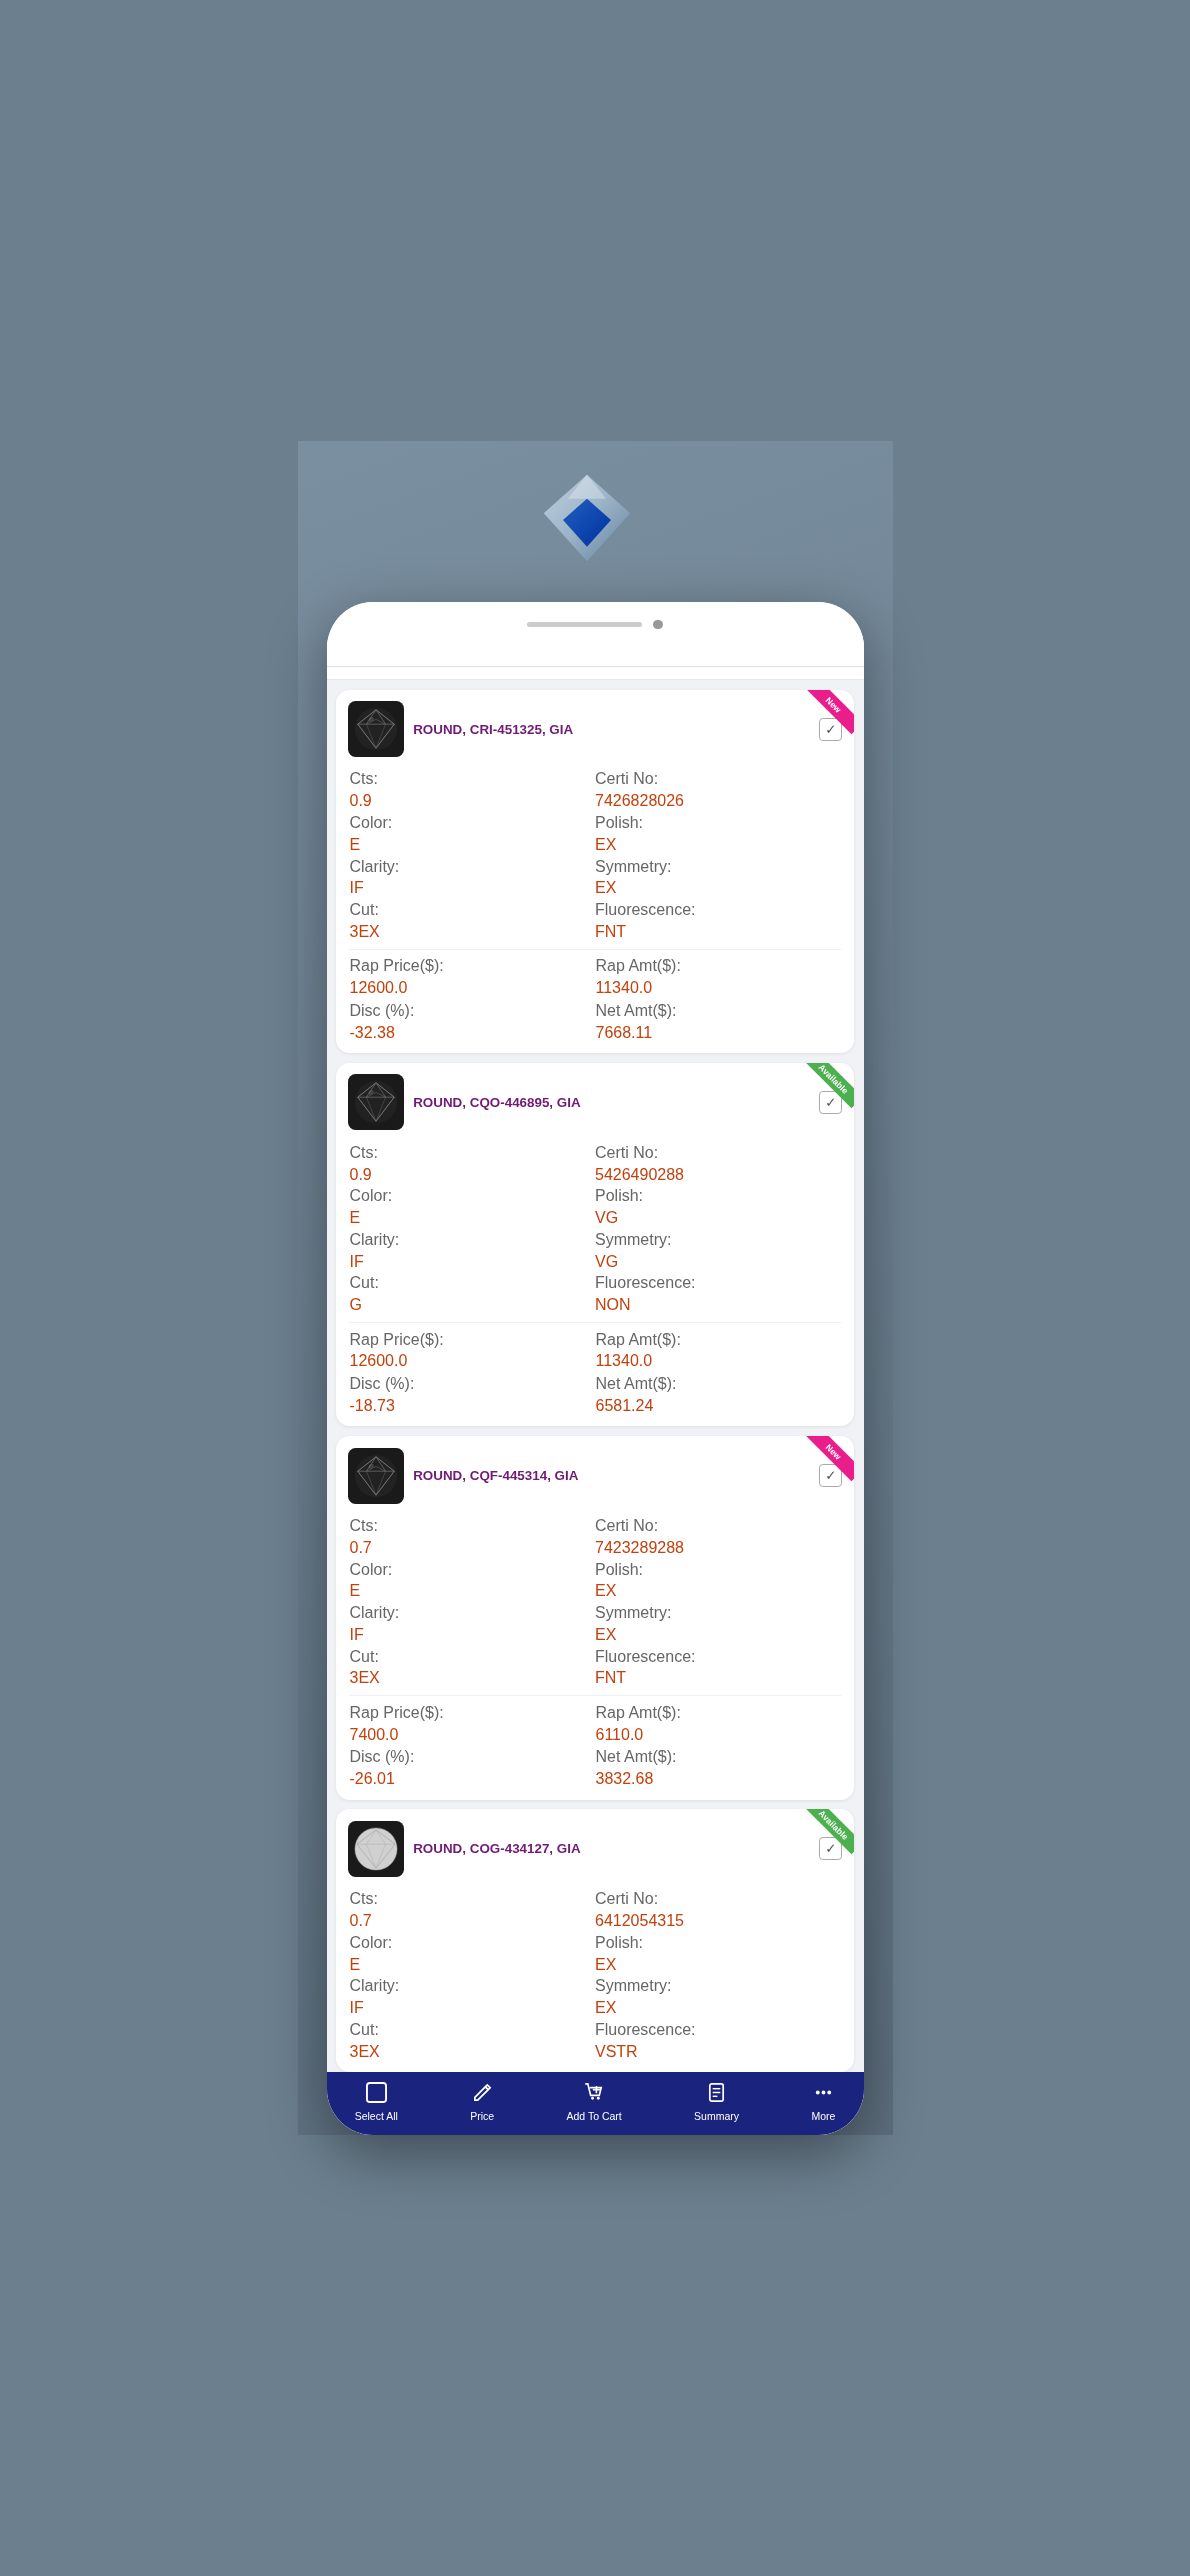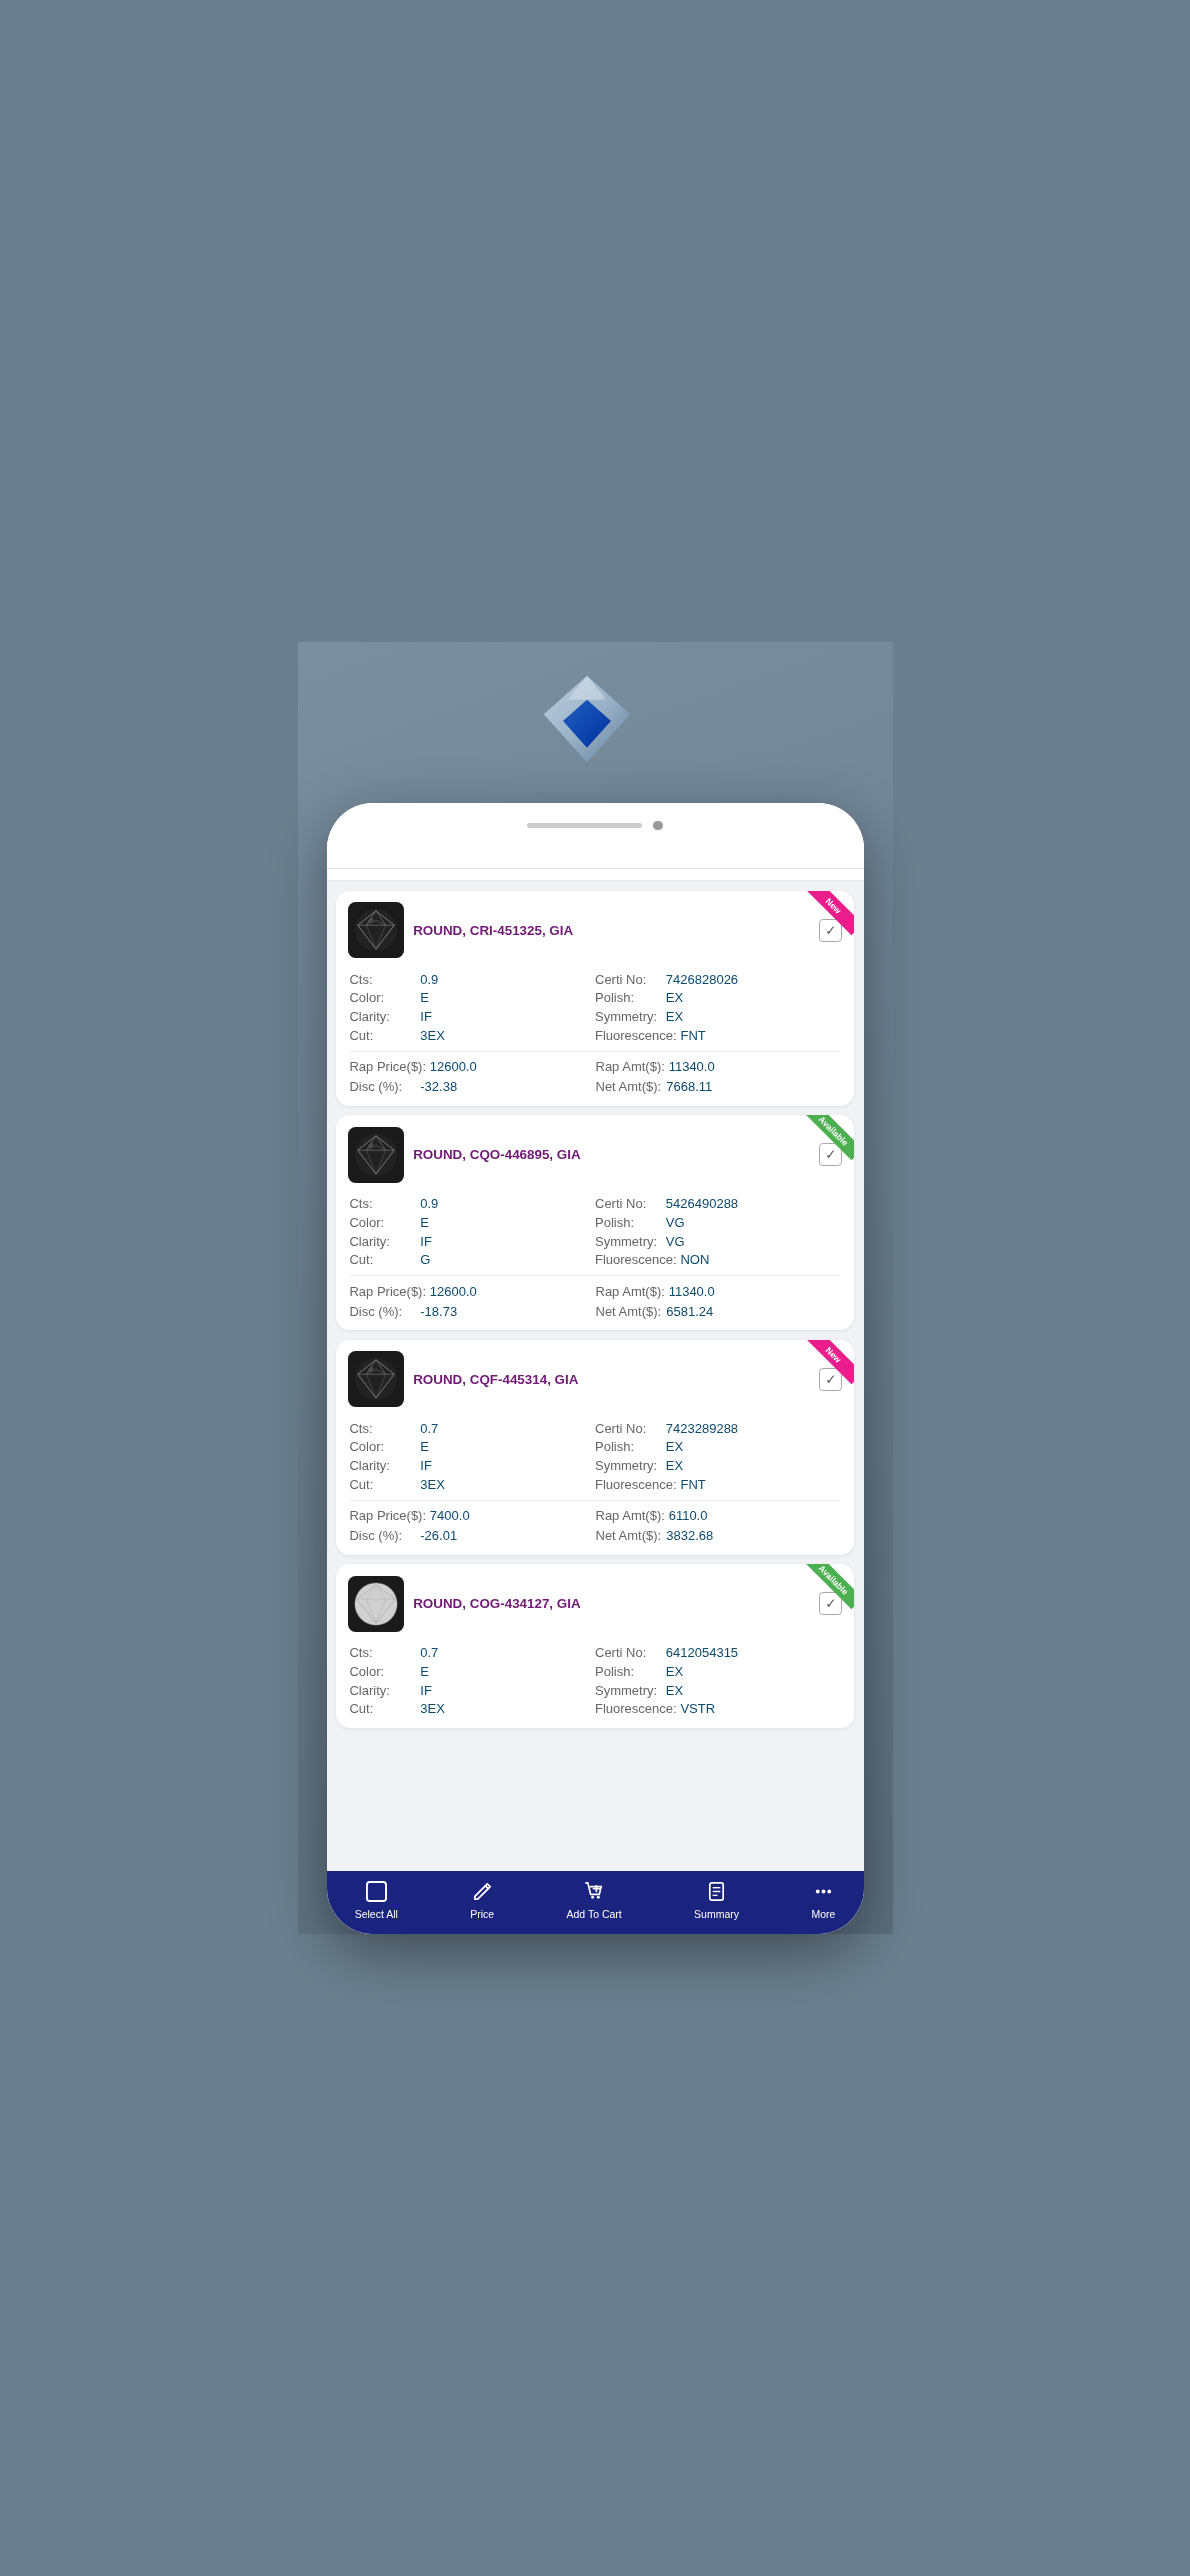--- a/index.html
+++ b/index.html
@@ -228,30 +228,31 @@
     .details-grid {
       display: grid;
       grid-template-columns: 1fr 1fr;
       gap: 0;
     }
 
     .detail-row {
       display: flex;
       gap: 3.8px;
       padding: 1.9px 0;
-      font-size: 13px;
+      font-size: 16px;
+      flex-direction: column;
     }
 
     .detail-label {
       color: #666;
       min-width: 67px;
     }
 
     .detail-value {
-      color: #0c4a6e;
+      color: #c2410c;
       font-weight: 500;
     }
 
     .price-section {
       border-top: 1px solid #f0f0f0;
       margin-top: 5.8px;
       padding-top: 5.8px;
       display: grid;
       grid-template-columns: 1fr 1fr;
       gap: 1px;

